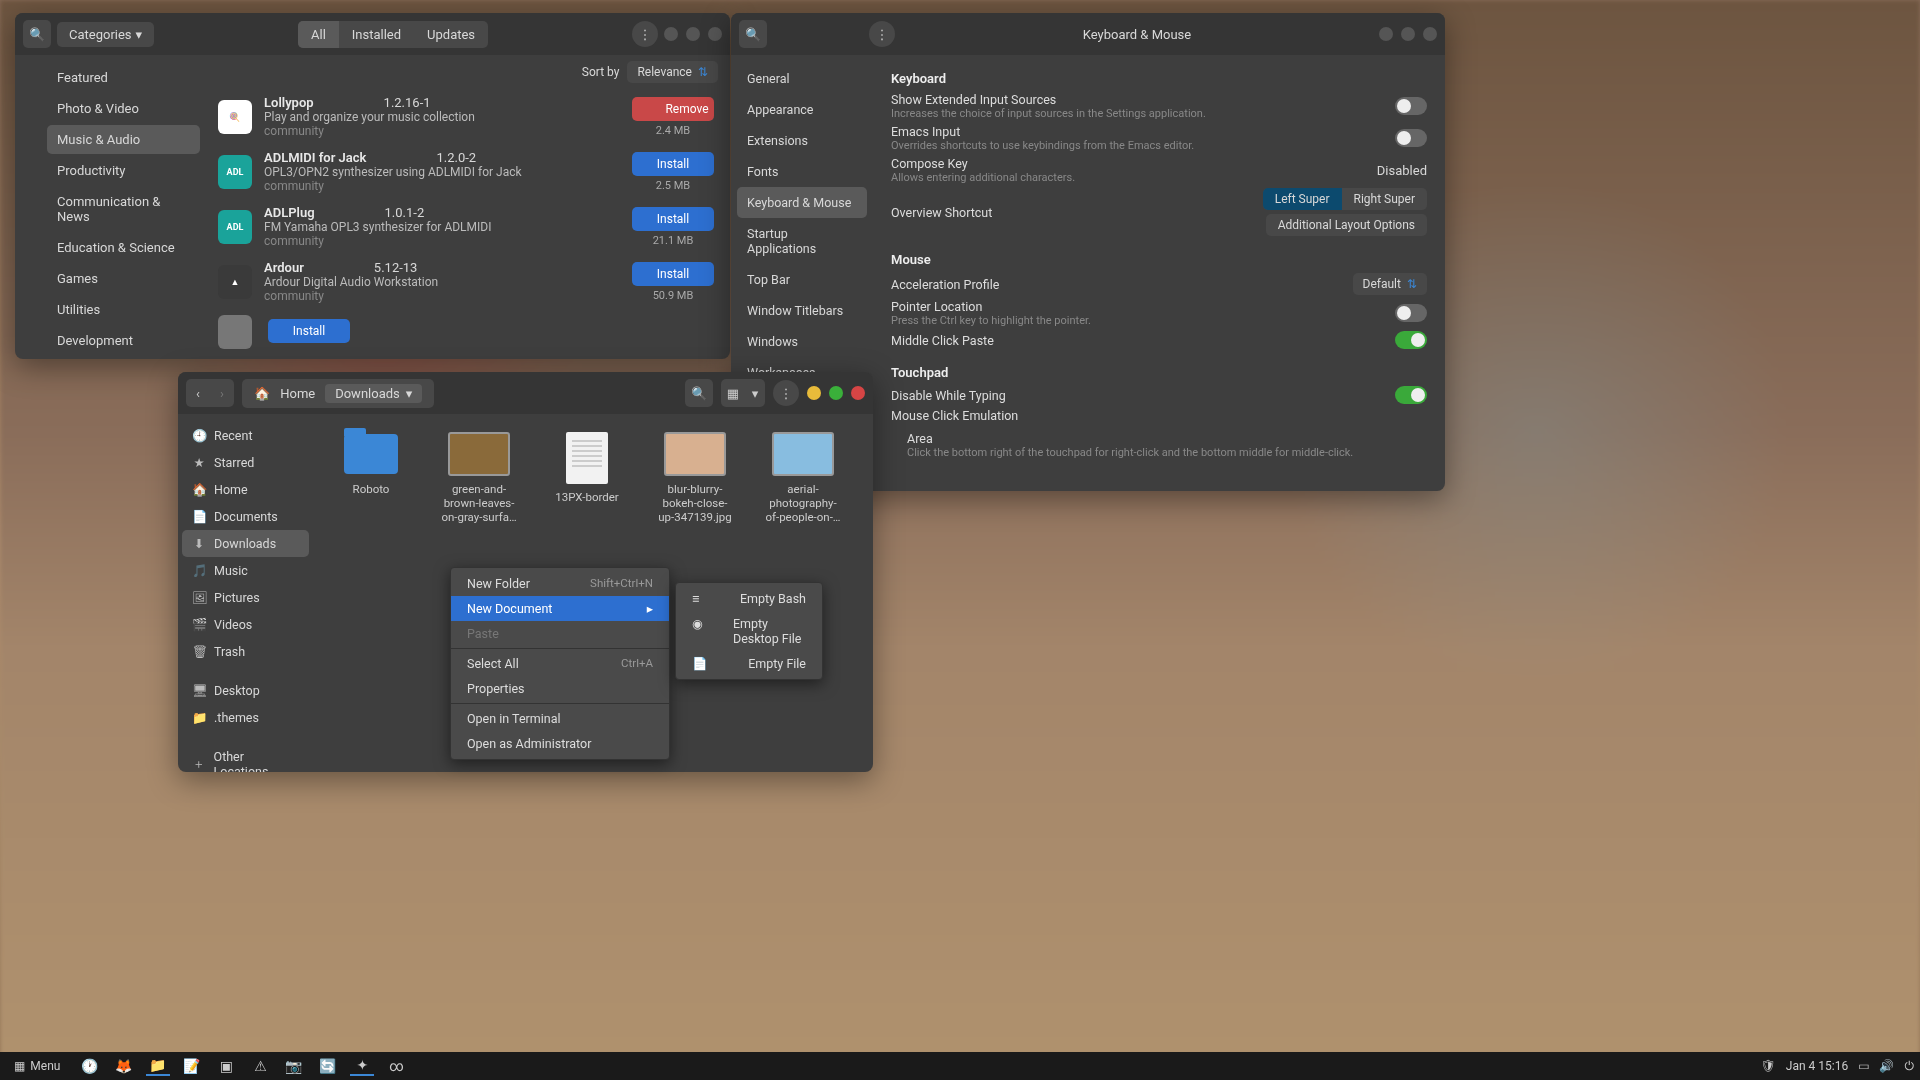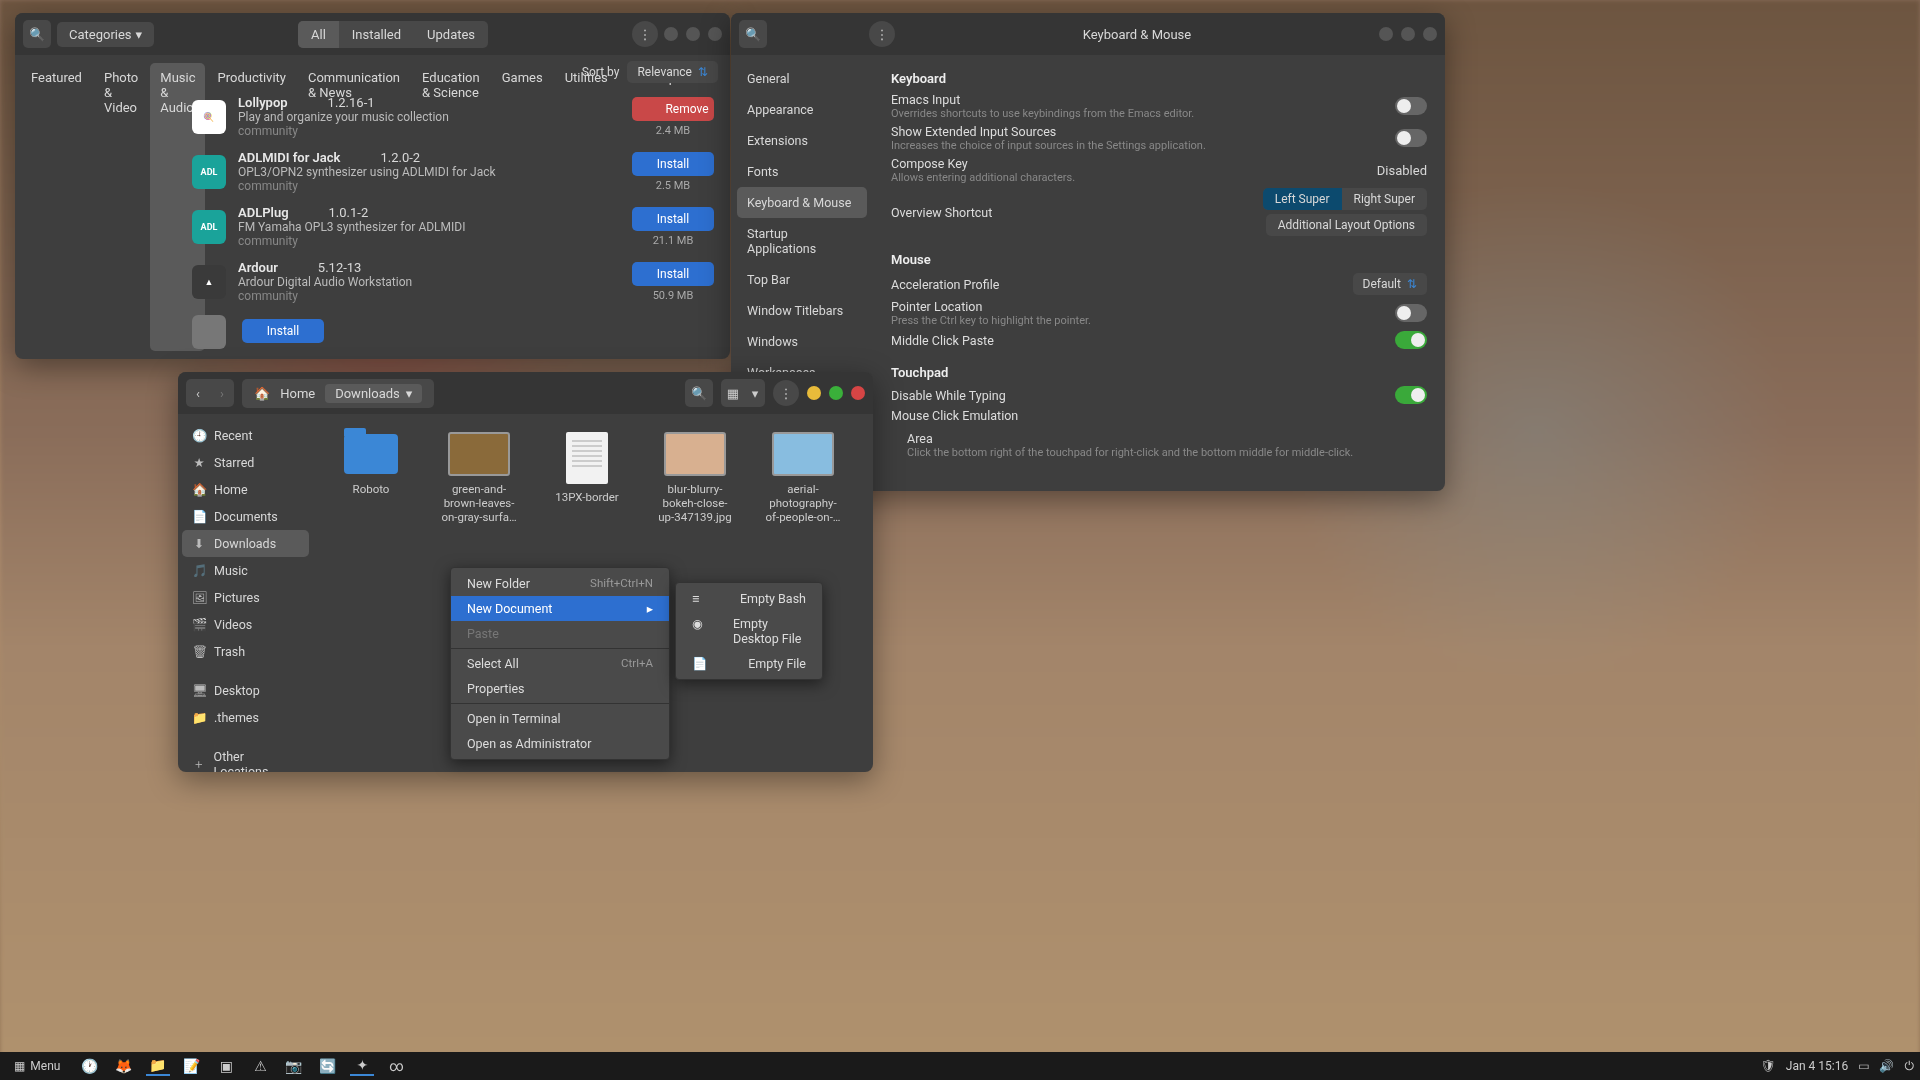--- a/index.html
+++ b/index.html
@@ -13,30 +13,30 @@
 .icon-btn.round{border-radius:50%; width:26px; height:26px;}
 .traffic { margin-left:auto; display:flex; gap:8px; align-items:center;}
 .tl { width:14px; height:14px; border-radius:50%; background:#555;}
 .btn-pill { background:#484848; padding:5px 12px; border-radius:5px; display:flex; gap:4px; align-items:center;}
 
 #sw { left:15px; top:13px; width:715px; height:346px;}
 #sw .seg { display:flex; background:#484848; border-radius:5px; overflow:hidden;}
 #sw .seg div{padding:6px 13px;}
 #sw .seg .act{background:#5a5a5a;}
 #sw .body{display:flex; height:calc(100% - 42px);}
-#sw .sidebar{width:165px; padding:8px 6px; display:flex; gap:2px;}
+#sw .sidebar{width:165px; padding:8px 6px; display:flex; flex-direction:column; gap:2px;margin-left:26px;}
 #sw .sidebar div{padding:7px 10px; border-radius:5px;}
 #sw .sidebar .act{background:#5a5a5a;}
 #sw .main{flex:1; display:flex; flex-direction:column;}
 #sw .sort{display:flex; justify-content:flex-end; align-items:center; gap:8px; padding:6px 12px; font-size:12px;}
 #sw .list{flex:1; overflow:hidden; padding:0 12px;}
 #sw .app{display:flex; align-items:center; gap:12px; padding:6px 0;}
 #sw .app-icon{width:34px; height:34px; border-radius:6px; background:#555; flex-shrink:0; display:flex; align-items:center; justify-content:center; font-size:9px; font-weight:bold;}
 #sw .app-info{flex:1; min-width:0;}
-#sw .app-title{display:flex; gap:40px;}
+#sw .app-title{display:flex; gap:70px;}
 #sw .app-title b{font-weight:600; color:#e8e8e8;}
 #sw .app-desc{font-size:12px; color:#bbb;}
 #sw .app-src{font-size:12px; color:#888;}
 #sw .app-act{text-align:center; width:90px;}
 #sw .app-act button{width:82px; padding:5px 0; border:none; border-radius:5px; color:#fff; font-size:12px; cursor:pointer;}
 #sw .app-act .remove{background:#c94848;padding-left:28px;}
 #sw .app-act .install{background:#2d6fd0;text-align:center;}
 #sw .app-act .size{font-size:11px; color:#aaa; margin-top:3px;}
 #sw .footer{height:40px; border-top:1px dashed #555; display:flex; justify-content:flex-end; align-items:center; gap:8px; padding:0 12px;}
 #sw .footer button{padding:5px 16px; background:#484848; border:none; border-radius:5px; color:#ccc; font-size:12px;}
@@ -220,29 +220,29 @@
         <div>Startup Applications</div>
         <div>Top Bar</div>
         <div>Window Titlebars</div>
         <div>Windows</div>
         <div>Workspaces</div>
       </div>
     <div class="main">
       <div class="sec-title">Keyboard</div>
       <div class="row">
           <div class="row-l">
+            <div class="t">Show Extended Input Sources</div>
+            <div class="d">Increases the choice of input sources in the Settings application.</div>
+          </div>
+          <div class="toggle"></div>
+        </div>
+      <div class="row">
+          <div class="row-l">
             <div class="t">Emacs Input</div>
             <div class="d">Overrides shortcuts to use keybindings from the Emacs editor.</div>
-          </div>
-          <div class="toggle"></div>
-        </div>
-      <div class="row">
-          <div class="row-l">
-            <div class="t">Show Extended Input Sources</div>
-            <div class="d">Increases the choice of input sources in the Settings application.</div>
           </div>
           <div class="toggle"></div>
         </div>
       <div class="row">
           <div class="row-l">
             <div class="t">Compose Key</div>
             <div class="d">Allows entering additional characters.</div>
           </div>
           <div>Disabled</div>
         </div>

